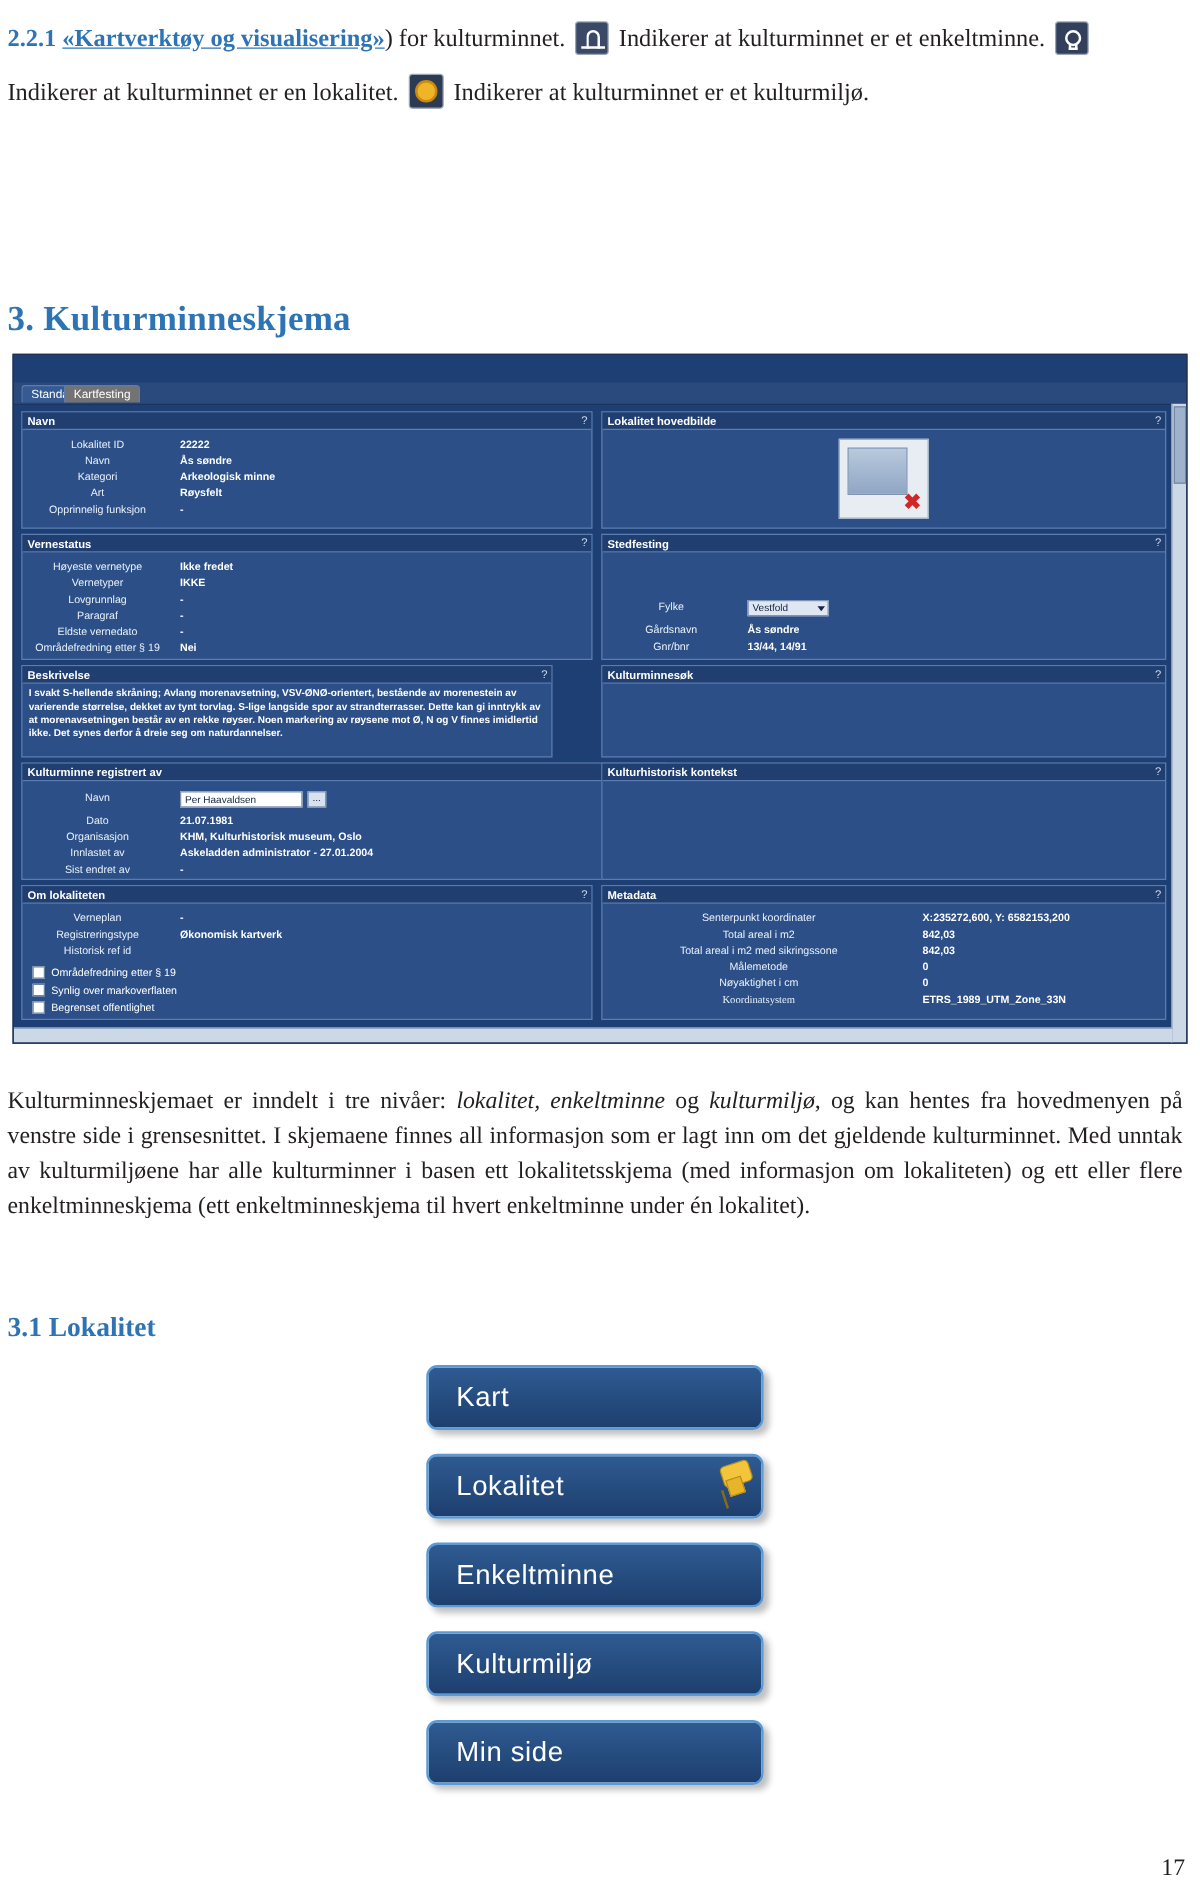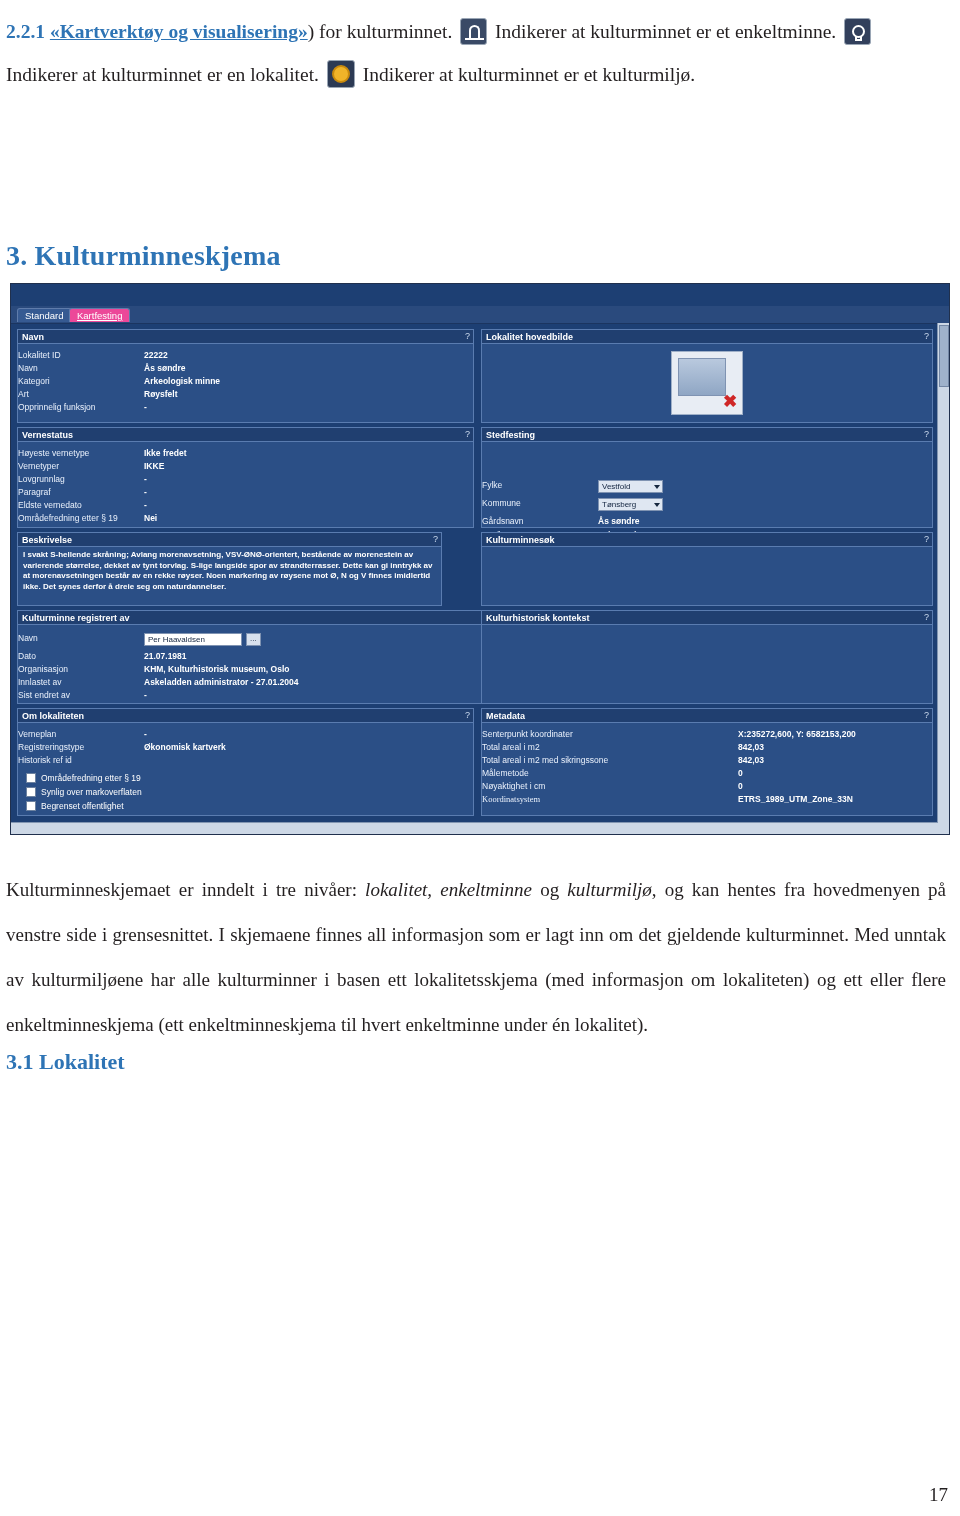--- a/index.html
+++ b/index.html
@@ -127,21 +127,21 @@
     color:#2e74b5;
     font-size:22px;
   }
 
   
   .body-para {
     position:absolute;
     left:6px; top:867px;
     width:940px;
     font-size:19px;
-    line-height:45px;
+    line-height:28px;
     color:#231f20;
     text-align:justify;
   }
   .body-para i { font-style:italic; }
 
   
   .app-shot {
     position:absolute;
     left:10px; top:283px;
     width:940px; height:552px;
@@ -200,21 +200,21 @@
     position:absolute; top:2px;
     font-size:9.5px; color:#ffffff;
     padding:1px 7px;
     border:1px solid #5f7cab;
     border-bottom:none;
     border-radius:3px 3px 0 0;
     background:#365a92;
     white-space:nowrap;
   }
   .app-tab.t1 { left:6px; }
-  .app-tab.t2 { left:58px; background:#ec4899;text-decoration:underline; }
+  .app-tab.t2 { left:40px; background:#737373; }
 
   .panel {
     position:absolute;
     background:#2b4f86;
     border:1px solid #5a7cb0;
     box-sizing:border-box;
   }
   .panel-head {
     position:absolute; left:0; top:0; right:0; height:14px;
     background:#203f70;
@@ -227,21 +227,21 @@
     white-space:nowrap;
   }
   .panel-head .phelp {
     position:absolute; right:3px; top:1px;
     font-size:9px; color:#cddcf0;
   }
   .panel-body { position:absolute; left:0; top:14px; right:0; bottom:0; }
 
   .kv { position:absolute; width:100%; }
   .kv .kvrow { display:flex; margin-bottom:2px; font-size:8.5px; line-height:11px; }
-  .kv .k { width:120px; text-align:left; color:#eaf1fc; padding-right:6px; white-space:nowrap; }
+  .kv .k { width:120px; text-align:center; color:#eaf1fc; padding-right:6px; white-space:nowrap; }
   .kv .v { color:#ffffff; font-weight:bold; white-space:nowrap; }
 
   .combo {
     display:inline-block;
     background:#dfe7f2;
     border:1px solid #7f93b2;
     color:#12243f;
     font-size:8px;
     padding:0 12px 0 3px;
     position:relative;
@@ -486,24 +486,20 @@
       <div class="panel-head">
         <span class="ptitle">Stedfesting</span>
         <span class="phelp">?</span>
       </div>
       <div class="panel-body">
         <div class="kv" style="top:10px;">
           <div class="kvrow" style="margin-bottom:5px;margin-top:28px;">
             <div class="k" style="width:110px;">Fylke</div>
             <div class="combo">Vestfold</div>
           </div>
-          <div class="kvrow" style="margin-bottom:5px;">
-            <div class="k" style="width:110px;">Kommune</div>
-            <div class="combo">Tønsberg</div>
-          </div>
           <div class="kvrow" style="margin-bottom:3px;">
             <div class="k" style="width:110px;">Gårdsnavn</div>
             <div class="v">Ås søndre</div>
           </div>
           <div class="kvrow">
             <div class="k" style="width:110px;">Gnr/bnr</div>
             <div class="v">13/44, 14/91</div>
           </div>
         </div>
       </div>
@@ -644,16 +640,38 @@
       </div>
     <div class="scroll-h"></div>
   </div>
 
   <div class="body-para">
     <span>Kulturminneskjemaet er inndelt i tre nivåer: </span><i>lokalitet, enkeltminne</i><span> og </span><i>kulturmiljø</i><span>, og  kan hentes fra hovedmenyen på venstre side i grensesnittet. I skjemaene finnes all informasjon som er lagt inn om det gjeldende kulturminnet.  Med unntak av kulturmiljøene har alle kulturminner i basen ett lokalitetsskjema (med informasjon om lokaliteten) og ett  eller flere enkeltminneskjema (ett enkeltminneskjema til hvert enkeltminne under én lokalitet).</span>
   </div>
 
   <div class="h3" style="left:6px; top:1049px;">3.1 Lokalitet</div>
 
+  <div class="menu-shot">
+    <div class="menu-btn" style="top:0px;">
+        <span>Kart</span>
+      </div>
+    <div class="menu-btn" style="top:71px;">
+        <span>Lokalitet</span>
+      </div>
+    <div class="menu-btn" style="top:142px;">
+        <span>Enkeltminne</span>
+      </div>
+    <div class="menu-btn" style="top:213px;">
+        <span>Kulturmiljø</span>
+      </div>
+    <div class="menu-btn" style="top:284px;">
+        <span>Min side</span>
+      </div>
+    <div class="pin">
+      <div class="head"></div>
+      <div class="body"></div>
+      <div class="needle"></div>
+    </div>
+  </div>
 
   <div class="page-num">17</div>
 
 </div>
 
 </body></html>

